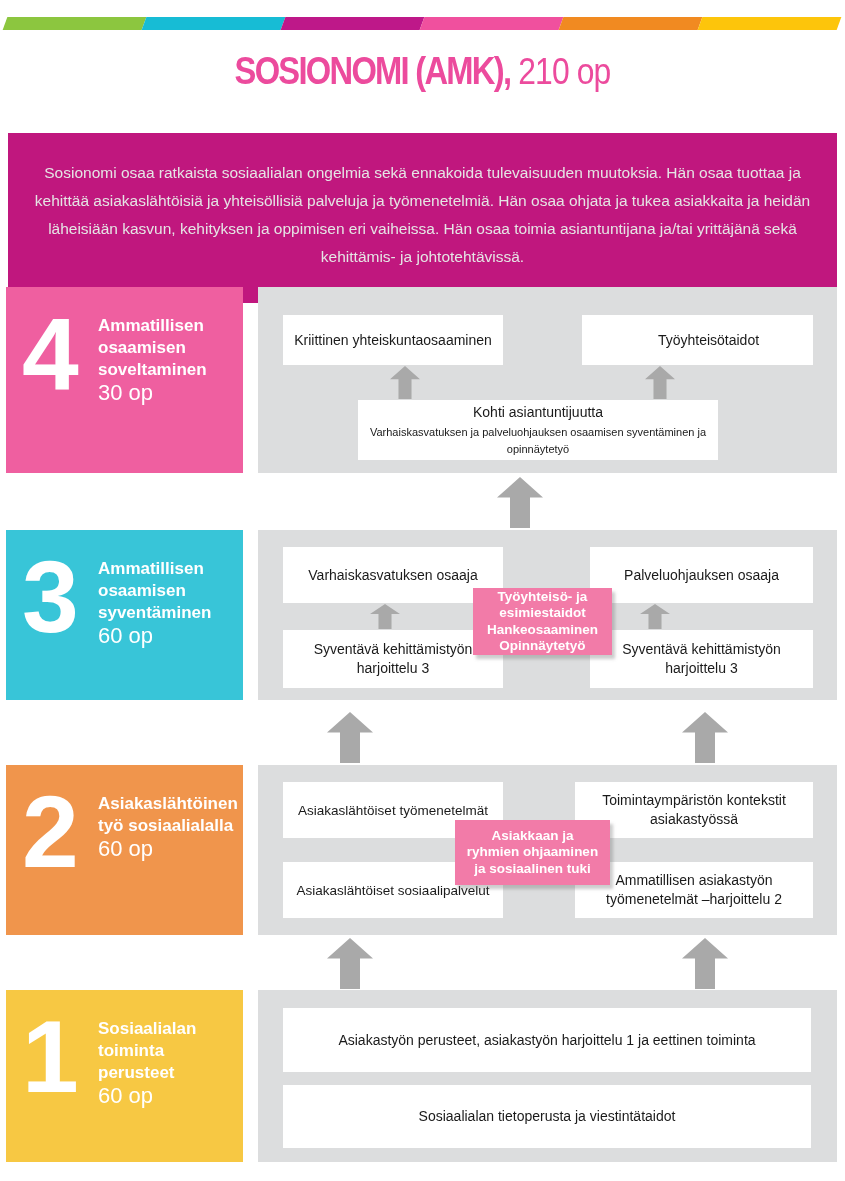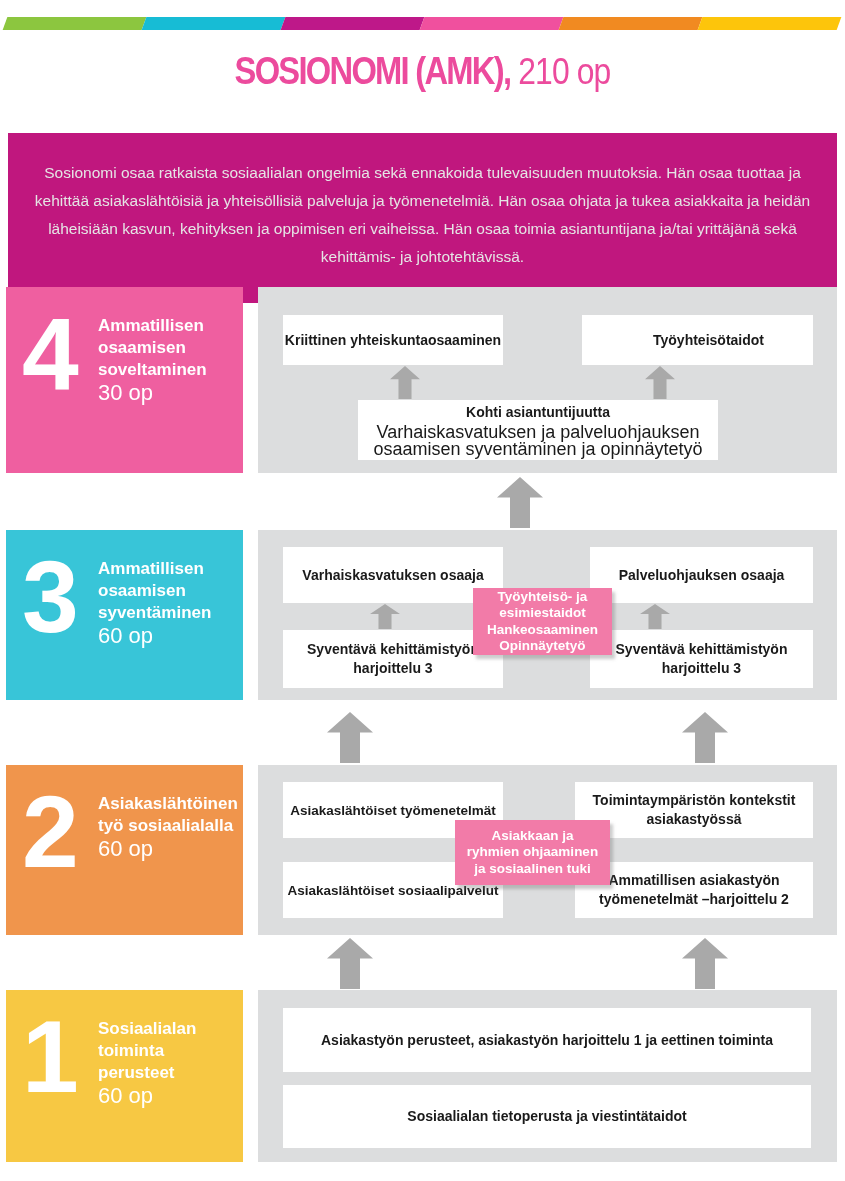--- a/index.html
+++ b/index.html
@@ -25,23 +25,23 @@
   .panel{position:absolute;left:6px;width:237px;box-sizing:border-box;padding:26px 0 0 16px;display:flex;color:#fff;}
   .panel-number{font-size:102px;font-weight:bold;line-height:82px;width:76px;flex:0 0 76px;}
   .panel-text{padding-top:2px;width:150px;}
   .panel-title{font-size:17px;font-weight:bold;line-height:22px;}
   .panel-credits{font-size:22px;font-weight:normal;line-height:22px;margin-top:1px;}
   .content{position:absolute;left:258px;width:579px;background:#dcddde;}
   .box{
     position:absolute;background:#ffffff;display:flex;flex-direction:column;
     align-items:center;justify-content:center;text-align:center;box-sizing:border-box;padding:4px 6px;
   }
-  .box-label{font-weight:bold;font-size:14px;line-height:19px;color:#1a1a1a;}
+  .box-label{font-weight:normal;font-size:14px;line-height:19px;color:#1a1a1a;}
   .nowrap{white-space:nowrap;}
-  .box-sub{font-weight:normal;font-size:18px;line-height:17px;color:#1a1a1a;margin-top:2px;max-width:352px;}
+  .box-sub{font-weight:normal;font-size:11px;line-height:17px;color:#1a1a1a;margin-top:2px;max-width:352px;}
   .overlay{
     position:absolute;background:#f27ba8;color:#fff;display:flex;flex-direction:column;
     align-items:center;justify-content:center;text-align:center;
     box-shadow:3px 4px 3px rgba(110,110,110,.35);z-index:2;
   }
   .overlay div{font-weight:bold;font-size:13.5px;line-height:16.5px;white-space:nowrap;}
   .arrow{position:absolute;}
   .arrow polygon{fill:#a9a9a9;}
 </style>
 </head>

